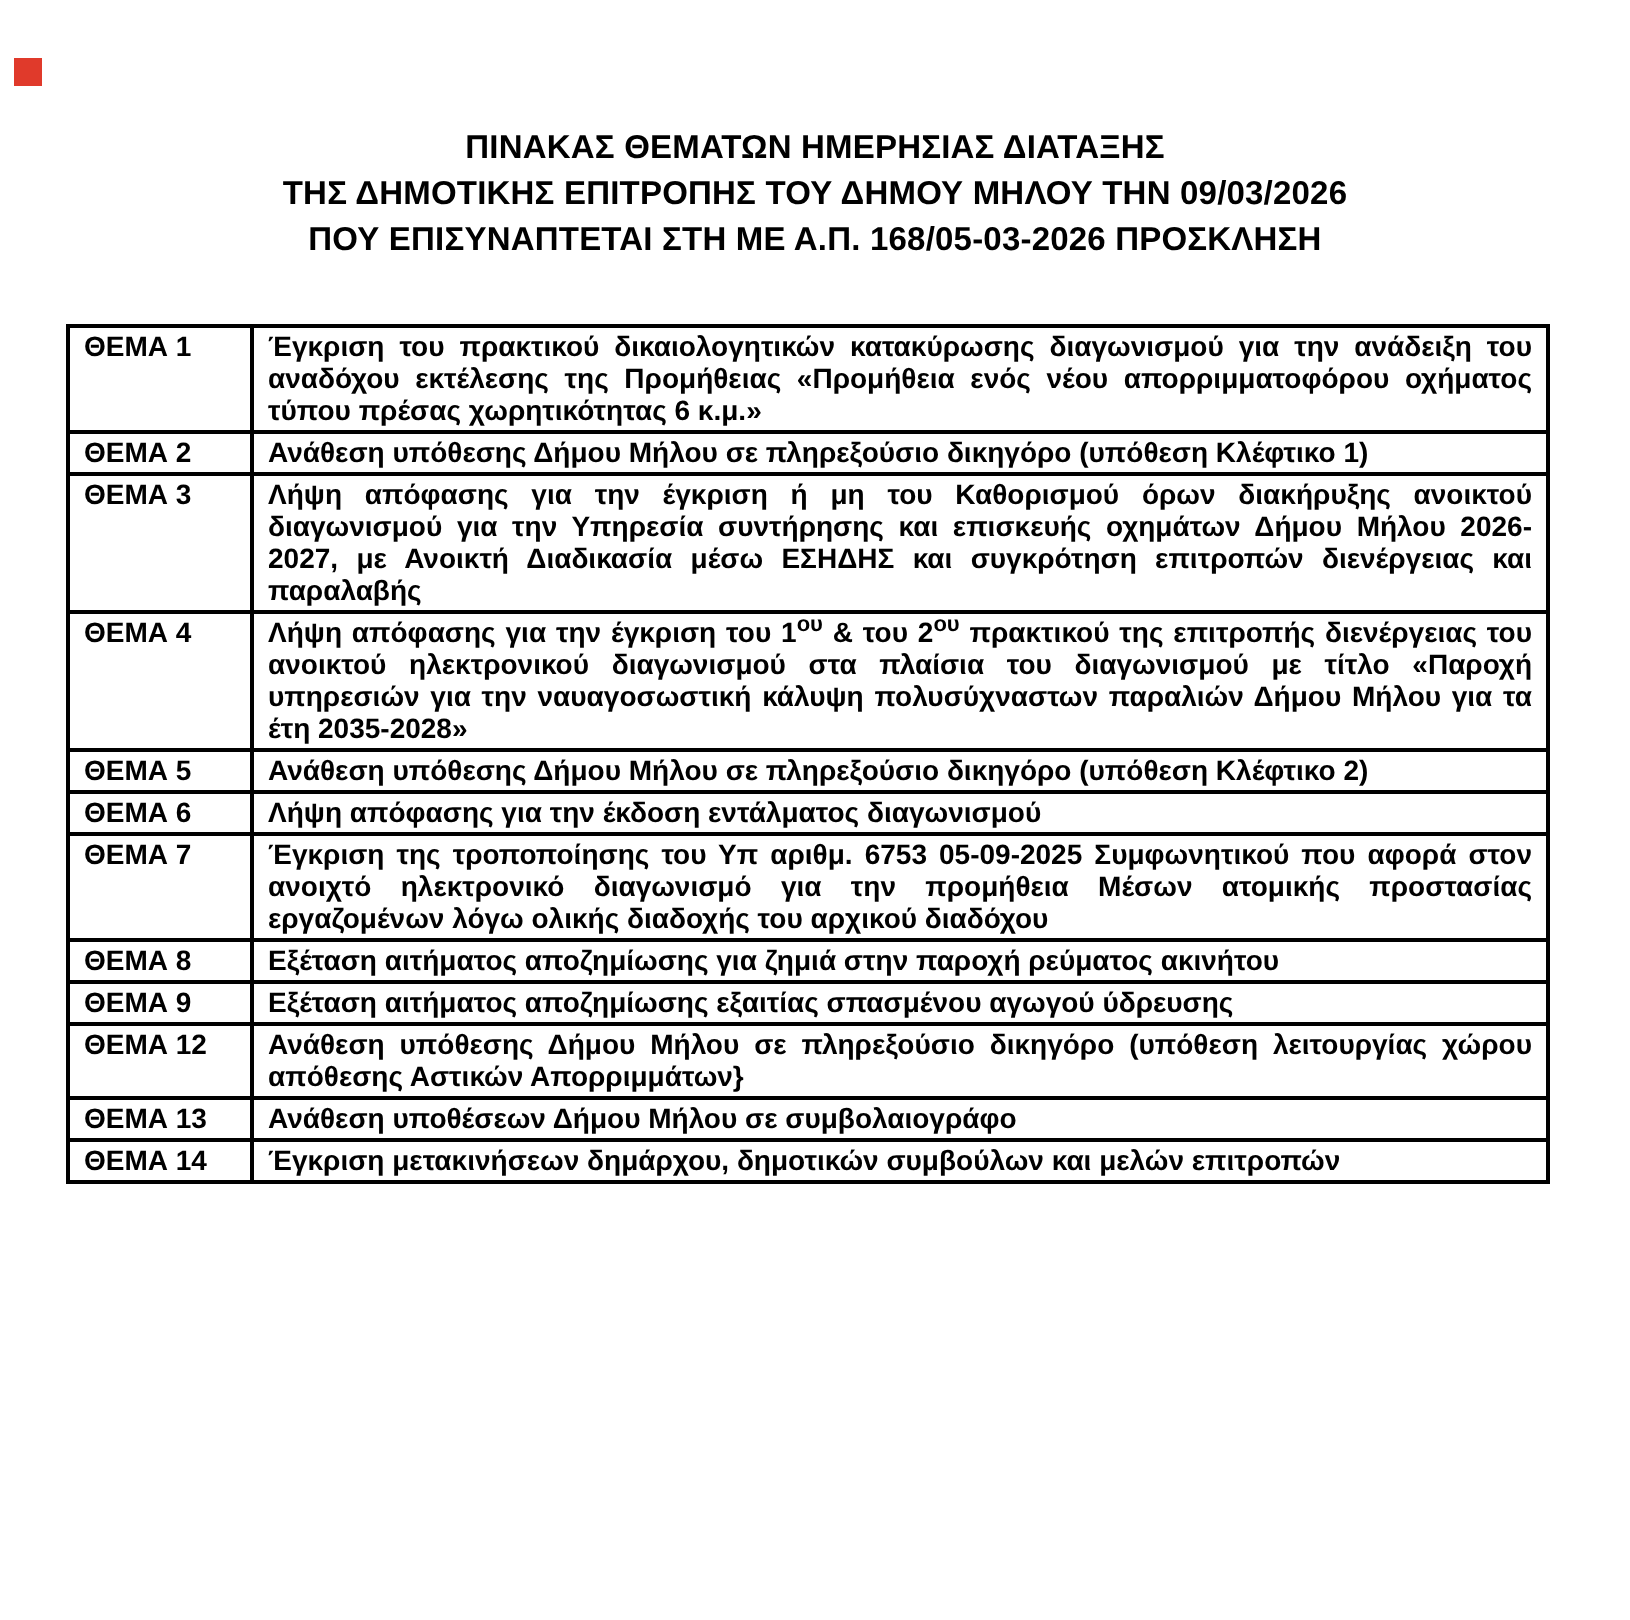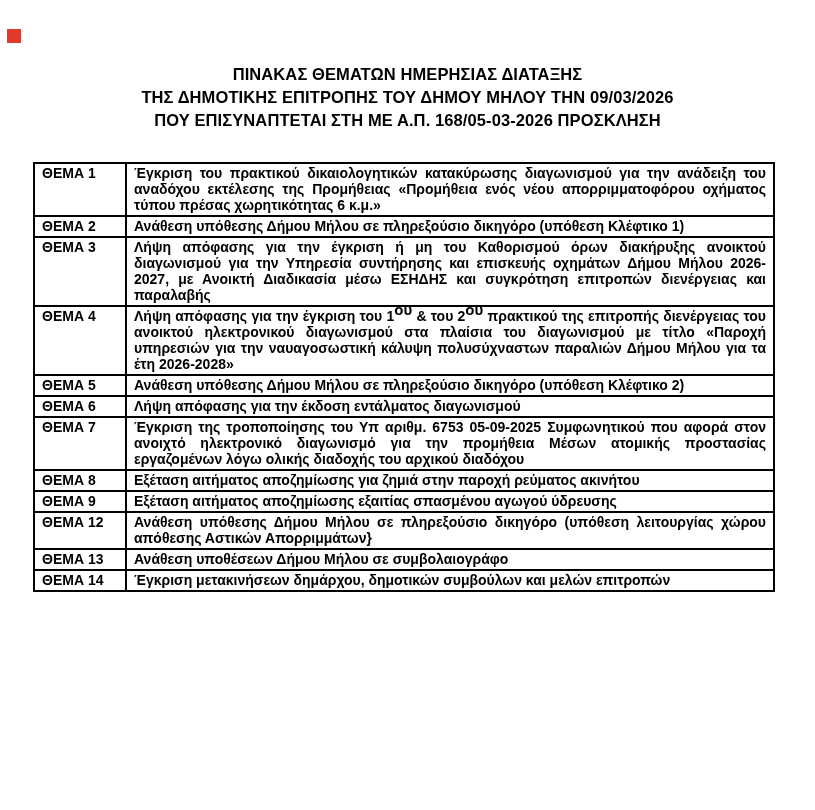--- a/index.html
+++ b/index.html
@@ -41,21 +41,21 @@
     vertical-align: top;
   }
   td.topic-label {
     width: 76px;
     white-space: nowrap;
     padding-left: 7px;
     padding-right: 2px;
   }
   td.topic-text { text-align: justify; }
   td.topic-text sup {
-    font-size: 15px;
+    font-size: 11px;
     line-height: 0;
     vertical-align: super;
   }
 </style>
 </head>
 <body>
 
 <div class="page">
 
   <div class="red-marker" style="background: rgb(224, 58, 43);"></div>
@@ -75,21 +75,21 @@
         <tr>
           <td class="topic-label">ΘΕΜΑ 2</td>
           <td class="topic-text">Ανάθεση υπόθεσης Δήμου Μήλου σε πληρεξούσιο δικηγόρο (υπόθεση Κλέφτικο 1)</td>
         </tr>
         <tr>
           <td class="topic-label">ΘΕΜΑ 3</td>
           <td class="topic-text">Λήψη απόφασης για την έγκριση ή μη του Καθορισμού όρων διακήρυξης ανοικτού διαγωνισμού για την Υπηρεσία συντήρησης και επισκευής οχημάτων Δήμου Μήλου 2026-2027, με Ανοικτή Διαδικασία μέσω ΕΣΗΔΗΣ και συγκρότηση επιτροπών διενέργειας και παραλαβής</td>
         </tr>
         <tr>
           <td class="topic-label">ΘΕΜΑ 4</td>
-          <td class="topic-text"><span>Λήψη απόφασης για την έγκριση του 1</span><sup>ου</sup><span> &amp; του 2</span><sup>ου</sup><span> πρακτικού της επιτροπής διενέργειας του ανοικτού ηλεκτρονικού διαγωνισμού στα πλαίσια του διαγωνισμού με τίτλο «Παροχή υπηρεσιών για την ναυαγοσωστική κάλυψη πολυσύχναστων παραλιών Δήμου Μήλου για τα έτη 2026-2028»</span></td>
+          <td class="topic-text"><span>Λήψη απόφασης για την έγκριση του 1</span><sup>ου</sup><span> &amp; του 2</span><sup>ου</sup><span> πρακτικού της επιτροπής διενέργειας του ανοικτού ηλεκτρονικού διαγωνισμού στα πλαίσια του διαγωνισμού με τίτλο «Παροχή υπηρεσιών για την ναυαγοσωστική κάλυψη πολυσύχναστων παραλιών Δήμου Μήλου για τα έτη 2035-2028»</span></td>
         </tr>
         <tr>
           <td class="topic-label">ΘΕΜΑ 5</td>
           <td class="topic-text">Ανάθεση υπόθεσης Δήμου Μήλου σε πληρεξούσιο δικηγόρο (υπόθεση Κλέφτικο 2)</td>
         </tr>
         <tr>
           <td class="topic-label">ΘΕΜΑ 6</td>
           <td class="topic-text">Λήψη απόφασης για την έκδοση εντάλματος διαγωνισμού</td>
         </tr>
         <tr>

